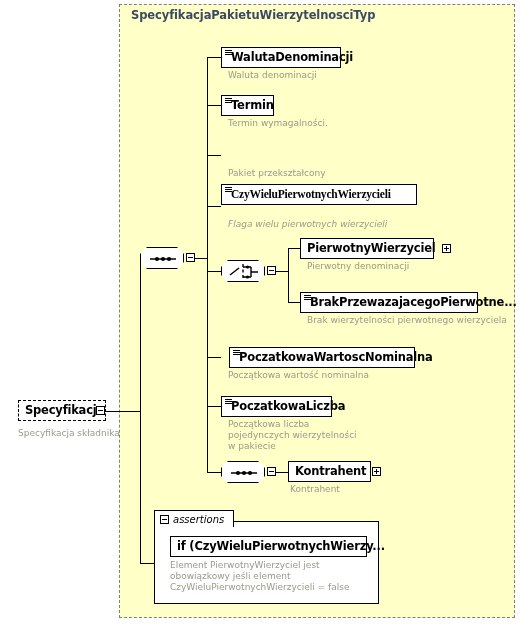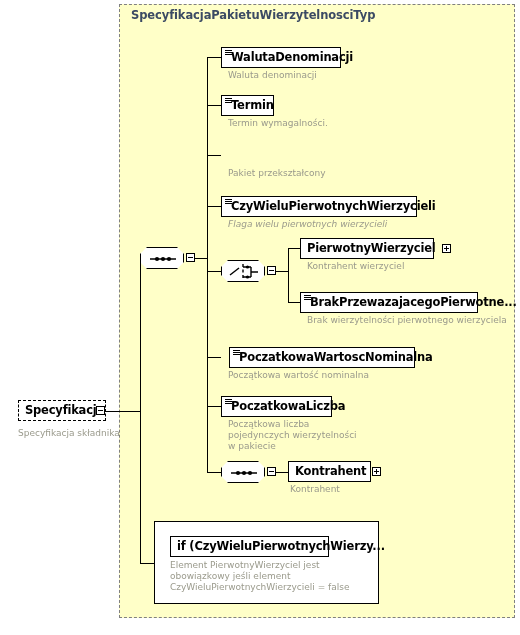--- a/index.html
+++ b/index.html
@@ -176,21 +176,21 @@
           <i></i>
           <i></i>
         </span>
       <span class="nlabel">Termin</span>
     </div>
   </div>
   <div class="desc" style="left:228px;top:118px;">Termin wymagalności.</div>
 
   <div class="desc" style="left:228px;top:168px;">Pakiet przekształcony</div>
 
-  <div class="node" style="left:221px;top:196px;">
+  <div class="node" style="left:221px;top:184px;font-family:Liberation Serif, serif;">
     <div class="nshadow"></div>
     <div class="nbox has-attr" style="width:196px;">
       <span class="attr-ico">
           <i></i>
           <i></i>
           <i></i>
         </span>
       <span class="nlabel">CzyWieluPierwotnychWierzycieli</span>
     </div>
   </div>
@@ -218,21 +218,21 @@
   <div class="ln lnh" style="left:288px;top:248px;width:12px;"></div>
   <div class="ln lnh" style="left:288px;top:302px;width:12px;"></div>
 
   <div class="node" style="left:300px;top:238px;">
     <div class="nshadow"></div>
     <div class="nbox" style="width:134px;justify-content:space-between;">
       <span class="nlabel">PierwotnyWierzyciel</span>
       <span class="tog plus"></span>
     </div>
   </div>
-  <div class="desc" style="left:307px;top:261px;">Kontrahent wierzyciel</div>
+  <div class="desc" style="left:307px;top:261px;">Pierwotny denominacji</div>
 
   <div class="node" style="left:300px;top:292px;">
     <div class="nshadow"></div>
     <div class="nbox has-attr" style="width:178px;">
       <span class="attr-ico">
           <i></i>
           <i></i>
           <i></i>
         </span>
       <span class="nlabel">BrakPrzewazajacegoPierwotne...</span>
@@ -285,24 +285,28 @@
   <div class="node" style="left:288px;top:461px;">
     <div class="nshadow"></div>
     <div class="nbox" style="width:83px;justify-content:space-between;">
       <span class="nlabel">Kontrahent</span>
       <span class="tog plus"></span>
     </div>
   </div>
   <div class="desc" style="left:290px;top:484px;">Kontrahent</div>
 
   <div class="assert-frame" style="left:154px;top:521px;width:225px;height:83px;"></div>
+  <div class="assert-tab" style="left:154px;top:510px;width:80px;">
+    <span class="tog"></span>
+    <span class="tlabel">assertions</span>
+  </div>
 
   <div class="node" style="left:170px;top:536px;">
     <div class="nshadow"></div>
-    <div class="nbox" style="width:159px;">
+    <div class="nbox" style="width:197px;">
       <span class="nlabel">if (CzyWieluPierwotnychWierzy...</span>
     </div>
   </div>
   <div class="desc" style="left:170px;top:560px;">Element PierwotnyWierzyciel jest
 obowiązkowy jeśli element
 CzyWieluPierwotnychWierzycieli = false</div>
 
 </div>
 
 </body></html>

